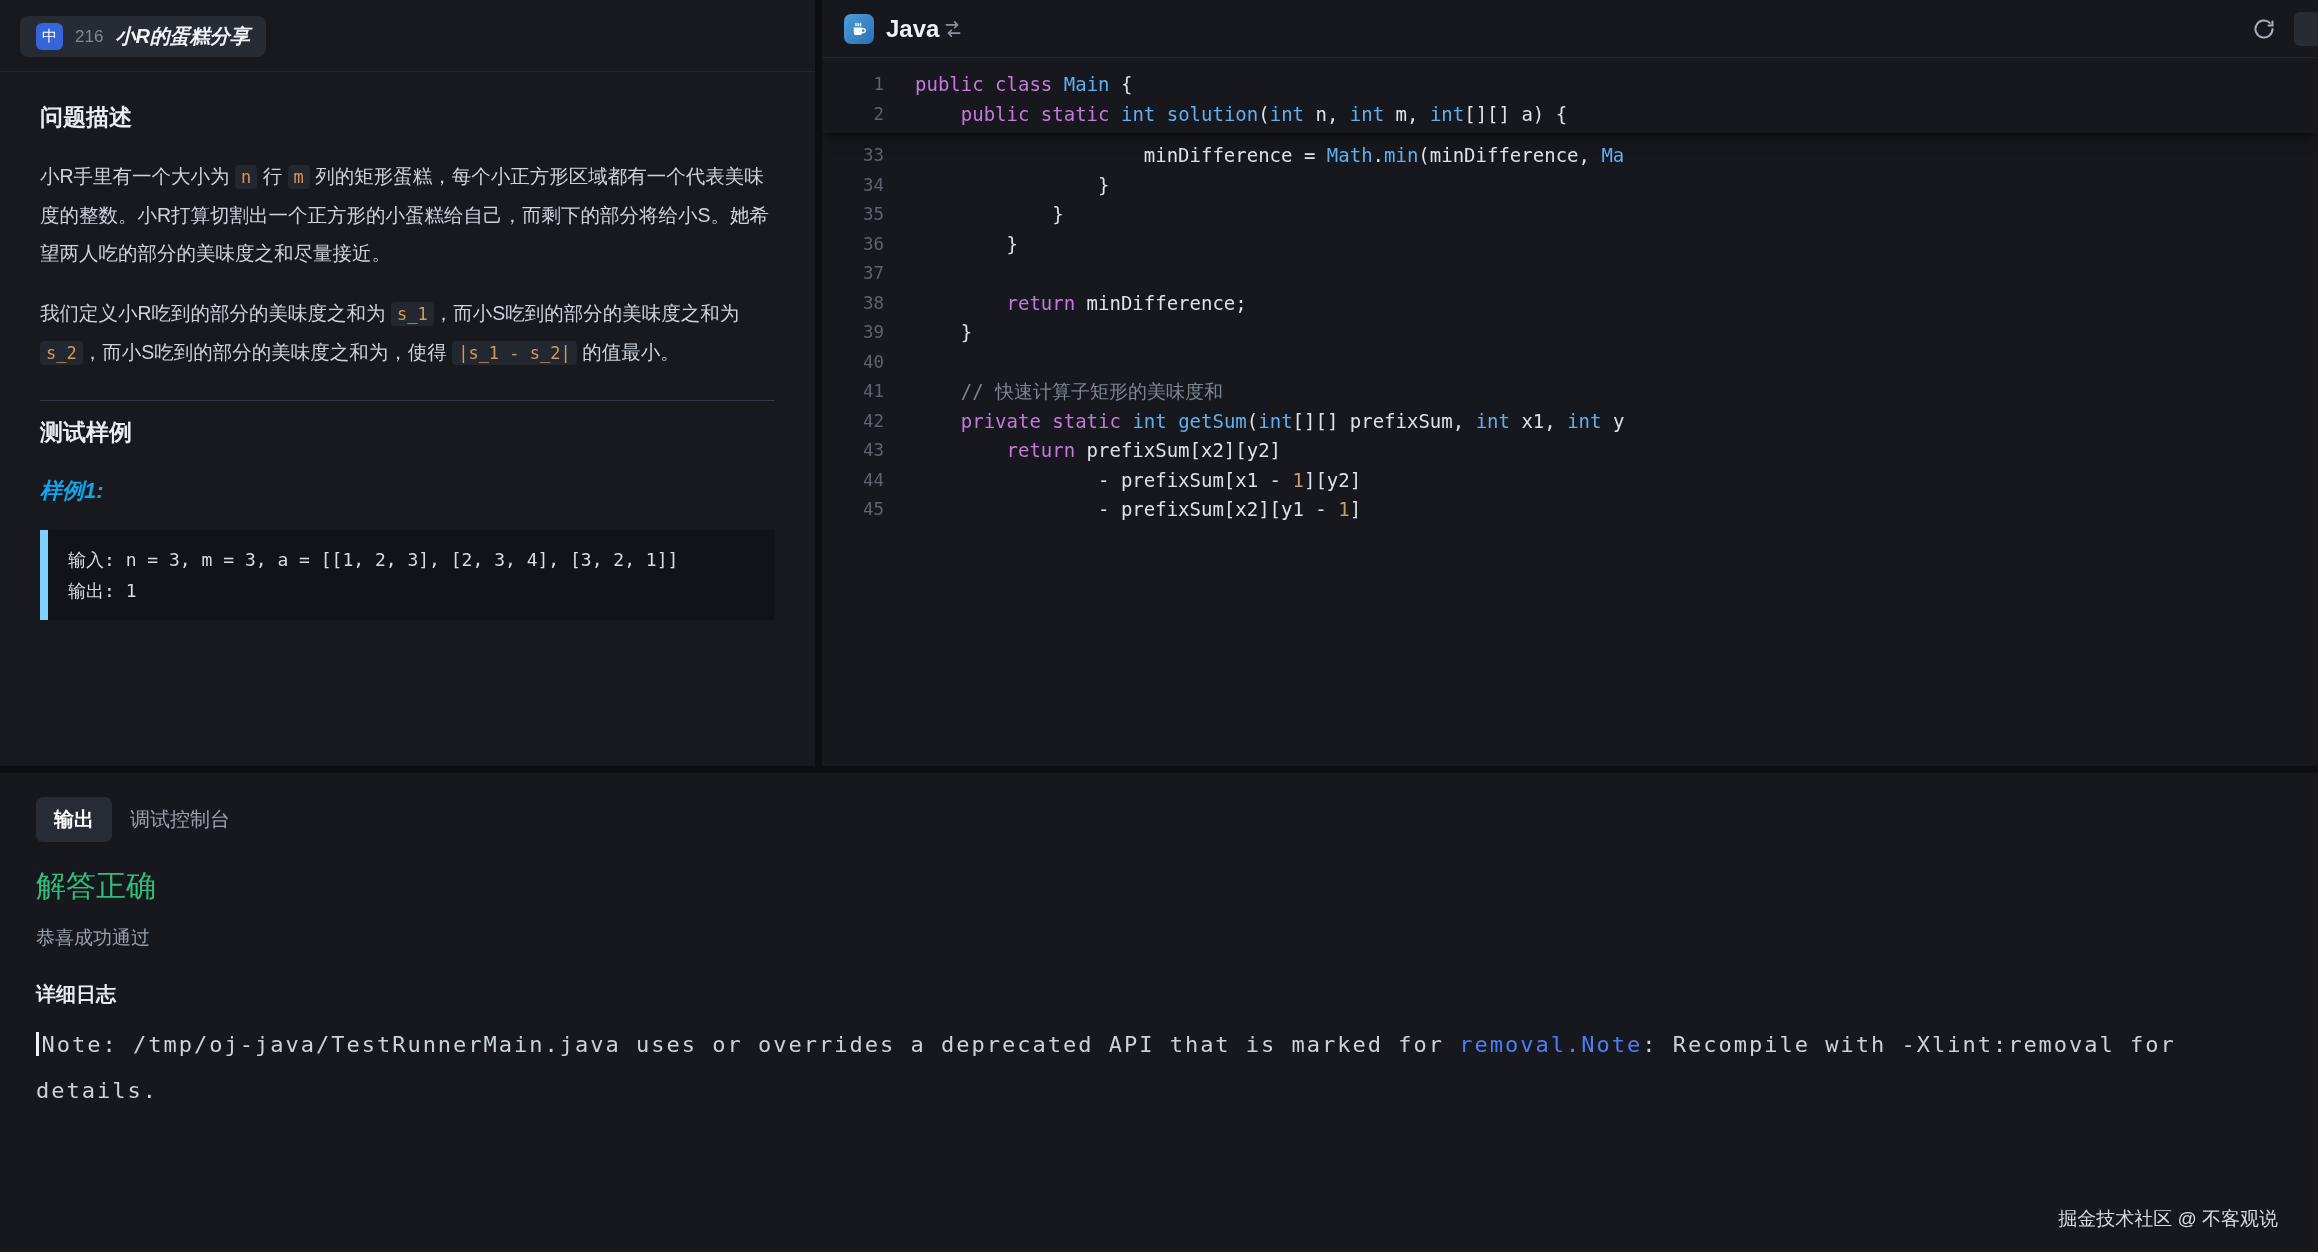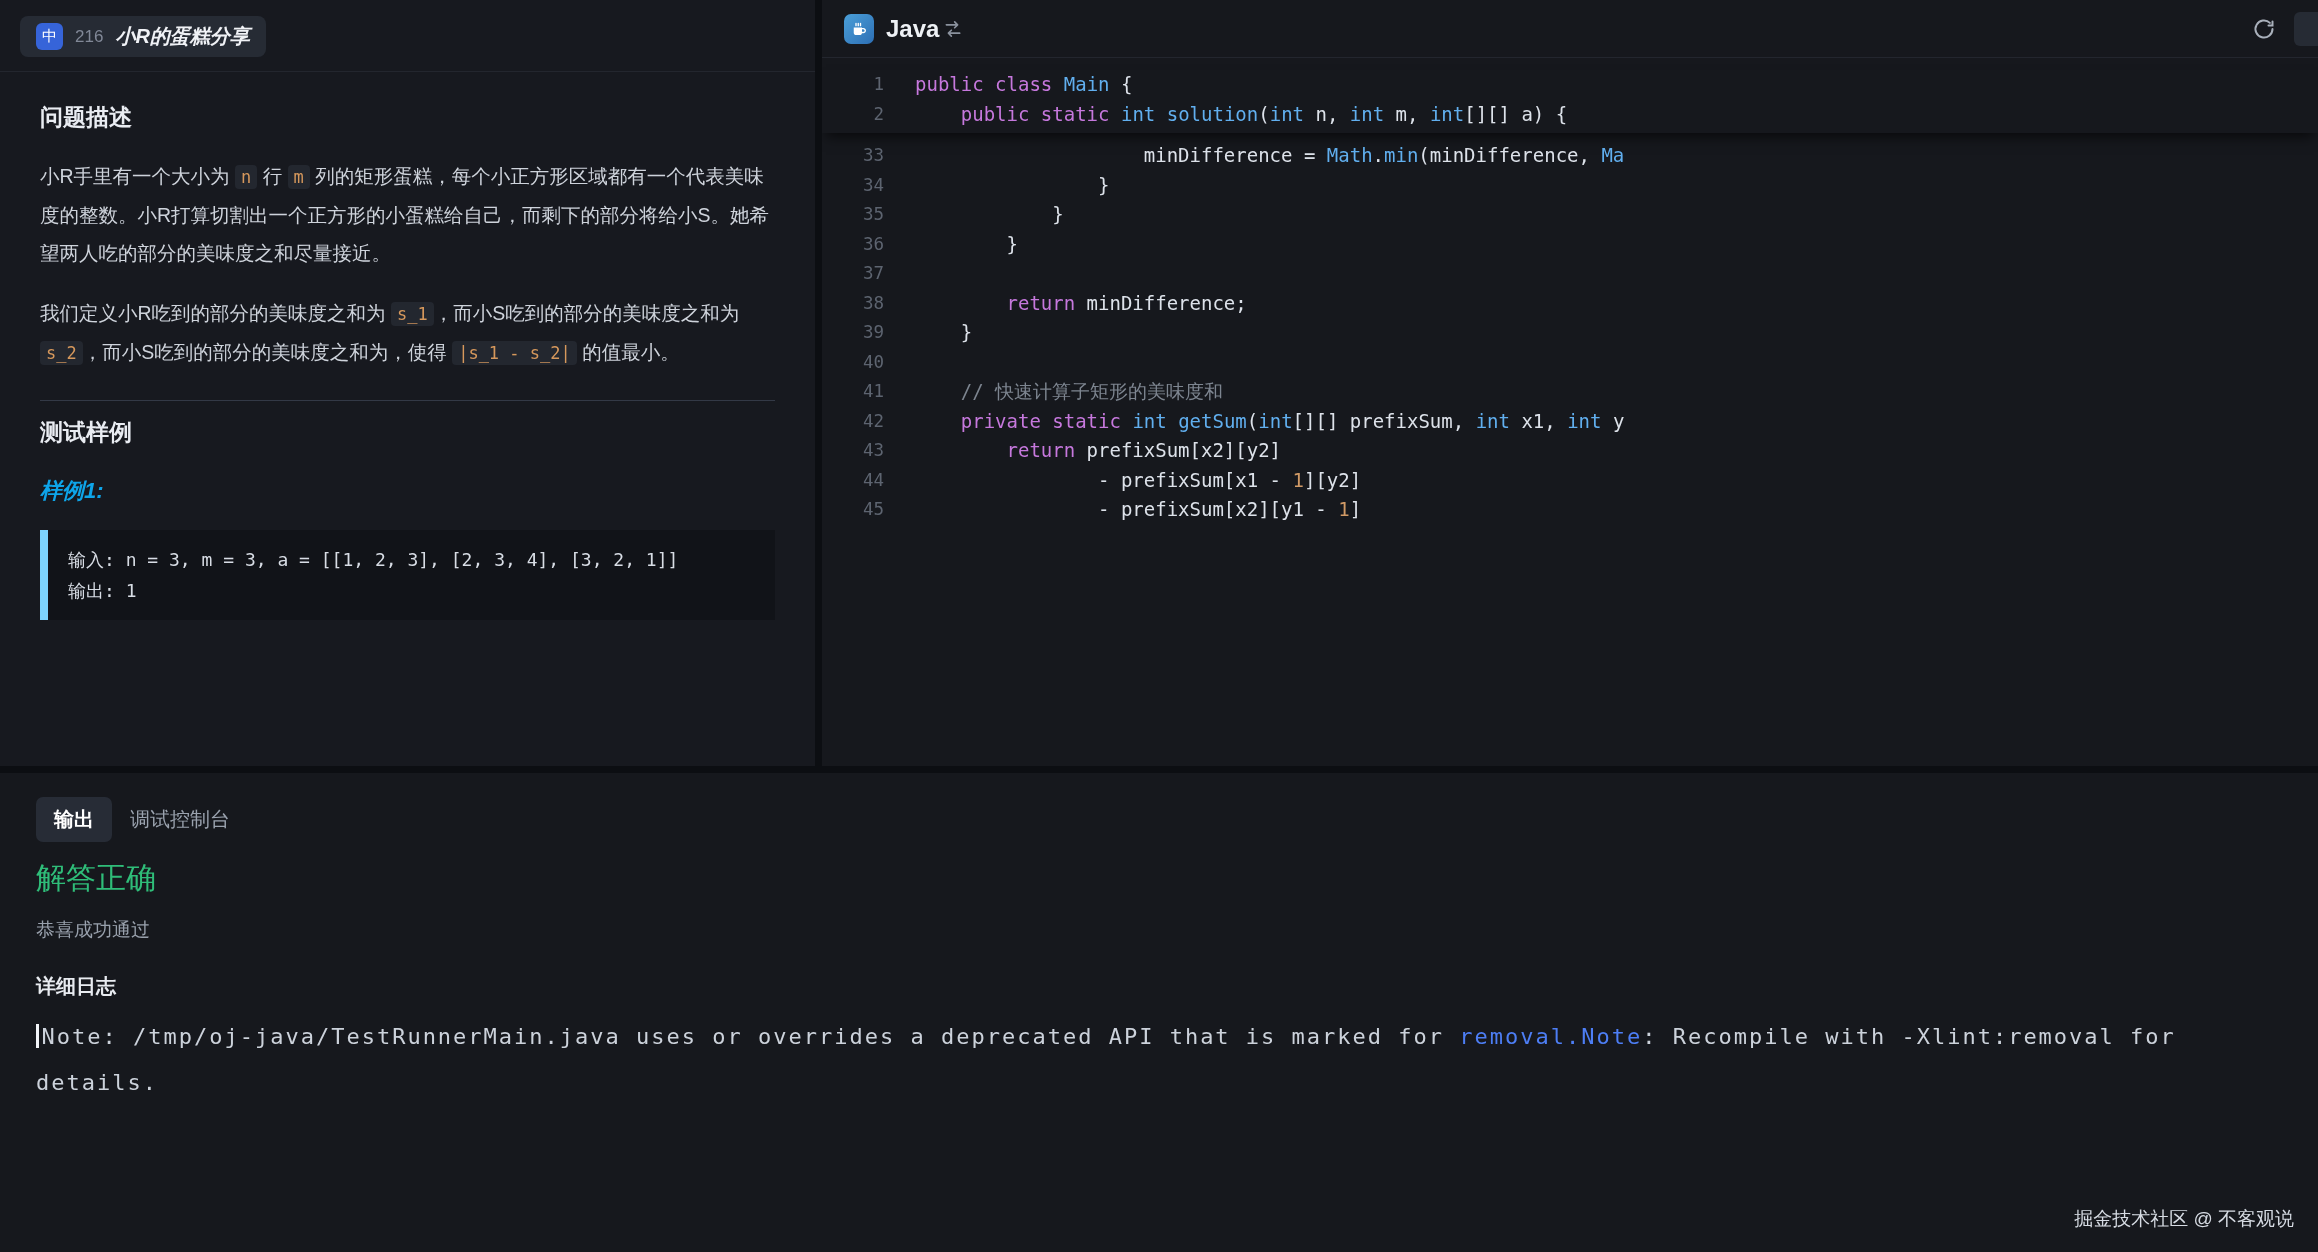--- a/index.html
+++ b/index.html
@@ -48,29 +48,29 @@
   .tk-cm { color:#7d8590; }
   .tk-pl { color:#dde2ea; }
   .sticky { position:relative; z-index:2; background:#16181d; box-shadow:0 8px 12px -4px rgba(0,0,0,.6); padding-bottom:4px; }
   .scrolled { padding-top:8px; }
 
   
   .bottom-panel { flex:1; background:#16181d; padding:24px 36px; position:relative; overflow:hidden; }
   .tabs { display:flex; align-items:center; }
   .tab { font-size:20px; color:#9aa2ae; background:none; border:none; cursor:pointer; font-family:inherit; padding:9px 18px; }
   .tab.active { background:#272c36; border-radius:7px; color:#fff; font-weight:bold; }
-  .result-title { font-size:30px; color:#2fbd79; margin-top:16px; font-weight:500; }
+  .result-title { font-size:30px; color:#2fbd79; margin-top:24px; font-weight:500; }
   .result-sub { font-size:19px; color:#98a0ac; margin-top:18px; }
   .log-title { font-size:20px; font-weight:bold; color:#e8ebf0; margin-top:30px; }
   .log-line { font-family:"DejaVu Sans Mono",monospace; font-size:22px; letter-spacing:2px; line-height:2.1; color:#ccd2db; margin-top:14px; word-wrap:break-word; }
   .log-link { color:#4d7ef5; cursor:pointer; }
   .caret { display:inline-block; width:2.5px; height:24px; background:#f2f4f8; vertical-align:-4px; margin-right:3px; }
   .footer { margin-top:38px; font-size:19px; color:#8b93a0; }
   .footer-link { color:#4d7ef5; text-decoration:none; cursor:pointer; }
-  .watermark { position:absolute; right:24px; bottom:20px; font-size:19px; color:#d6dbe3; }
+  .watermark { position:absolute; right:40px; bottom:20px; font-size:19px; color:#d6dbe3; }
 </style>
 </head>
 <body>
 
 <div class="layout">
 
   <div class="top">
 
     <aside class="left-panel">
       <div class="problem-header">

